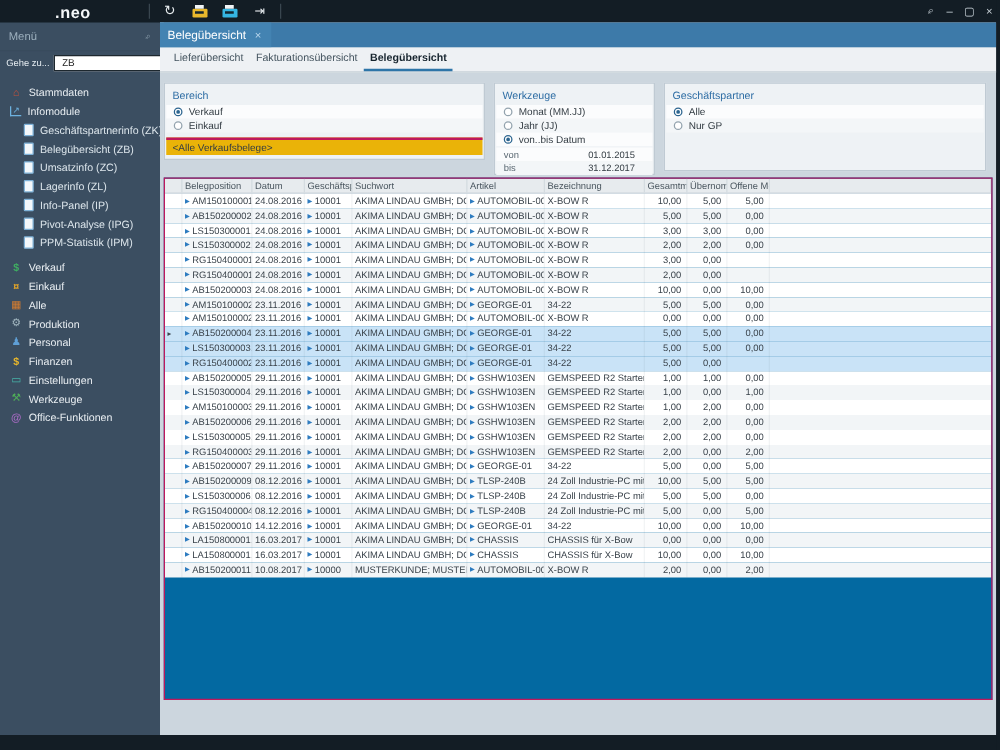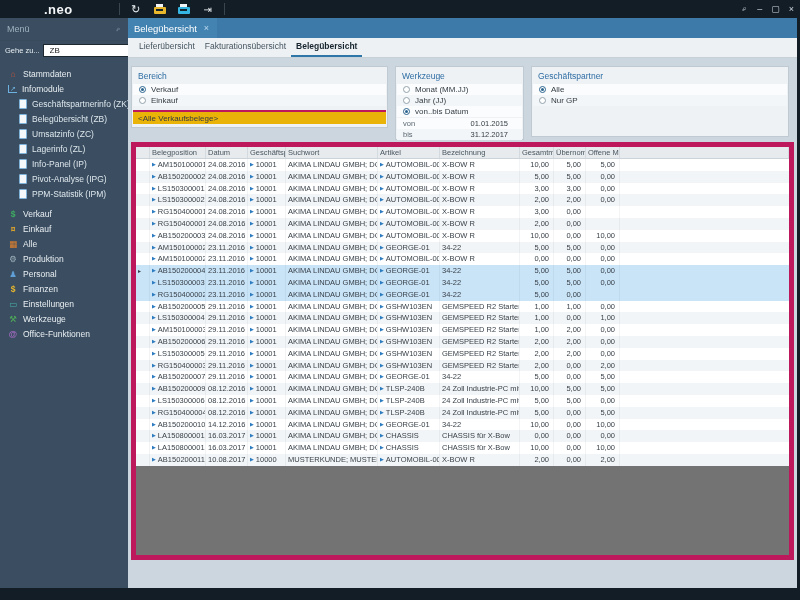--- a/index.html
+++ b/index.html
@@ -71,21 +71,21 @@
   .rb{width:7px;height:7px;border-radius:50%;background:#fff;border:1px solid #93a3ae;box-sizing:border-box;flex:none;position:relative;}
   .rb.on{border-color:#2b648f;}
   .rb.on:after{content:"";position:absolute;left:1px;top:1px;width:3px;height:3px;border-radius:50%;background:#2b648f;}
   .field-row{margin-top:4px;background:#eab308;height:12px;display:flex;align-items:center;padding-left:5px;font-size:8px;color:#333c43;border-top:2px solid #be185d;}
   .kv-row{display:flex;height:11px;align-items:center;font-size:7.5px;background:#fbfcfd;}
   .kv-row:nth-child(even){background:#f3f6f8;}
   .kv-label{width:45%;padding-left:6px;color:#5a6872;}
   .kv-value{width:55%;text-align:center;color:#333c43;}
 
   
-  .table-wrap{position:absolute;left:3px;top:124px;width:663px;height:418px;background:#737373;border:5px solid #be185d;box-sizing:border-box;overflow:hidden;}
+  .table-wrap{position:absolute;left:3px;top:124px;width:663px;height:418px;background:#0369a1;border:1px solid #be185d;box-sizing:border-box;overflow:hidden;}
   .tr{display:grid;grid-template-columns:14px 56px 42px 38px 92px 62px 80px 34px 32px 34px 1fr;height:11.8px;line-height:11.8px;font-size:7.5px;color:#39424a;}
   .tr.head{background:#e7ebee;border-bottom:1px solid #ccd4da;color:#4a565f;height:11px;line-height:11px;}
   .tr.odd{background:#ffffff;}
   .tr.even{background:#f2f5f7;}
   .tr.sel{background:#c9e3f7;}
   .td{overflow:hidden;white-space:nowrap;padding:0 2px;border-right:1px solid rgba(90,110,125,0.08);box-sizing:border-box;}
   .tr.head .td{border-right:1px solid #d4dbe0;}
   .td.cf{border-right:none;}
   .td.num{text-align:right;padding-right:4px;}
   .arr{color:#2e7cc0;font-size:5px;vertical-align:1px;margin-right:2px;}

